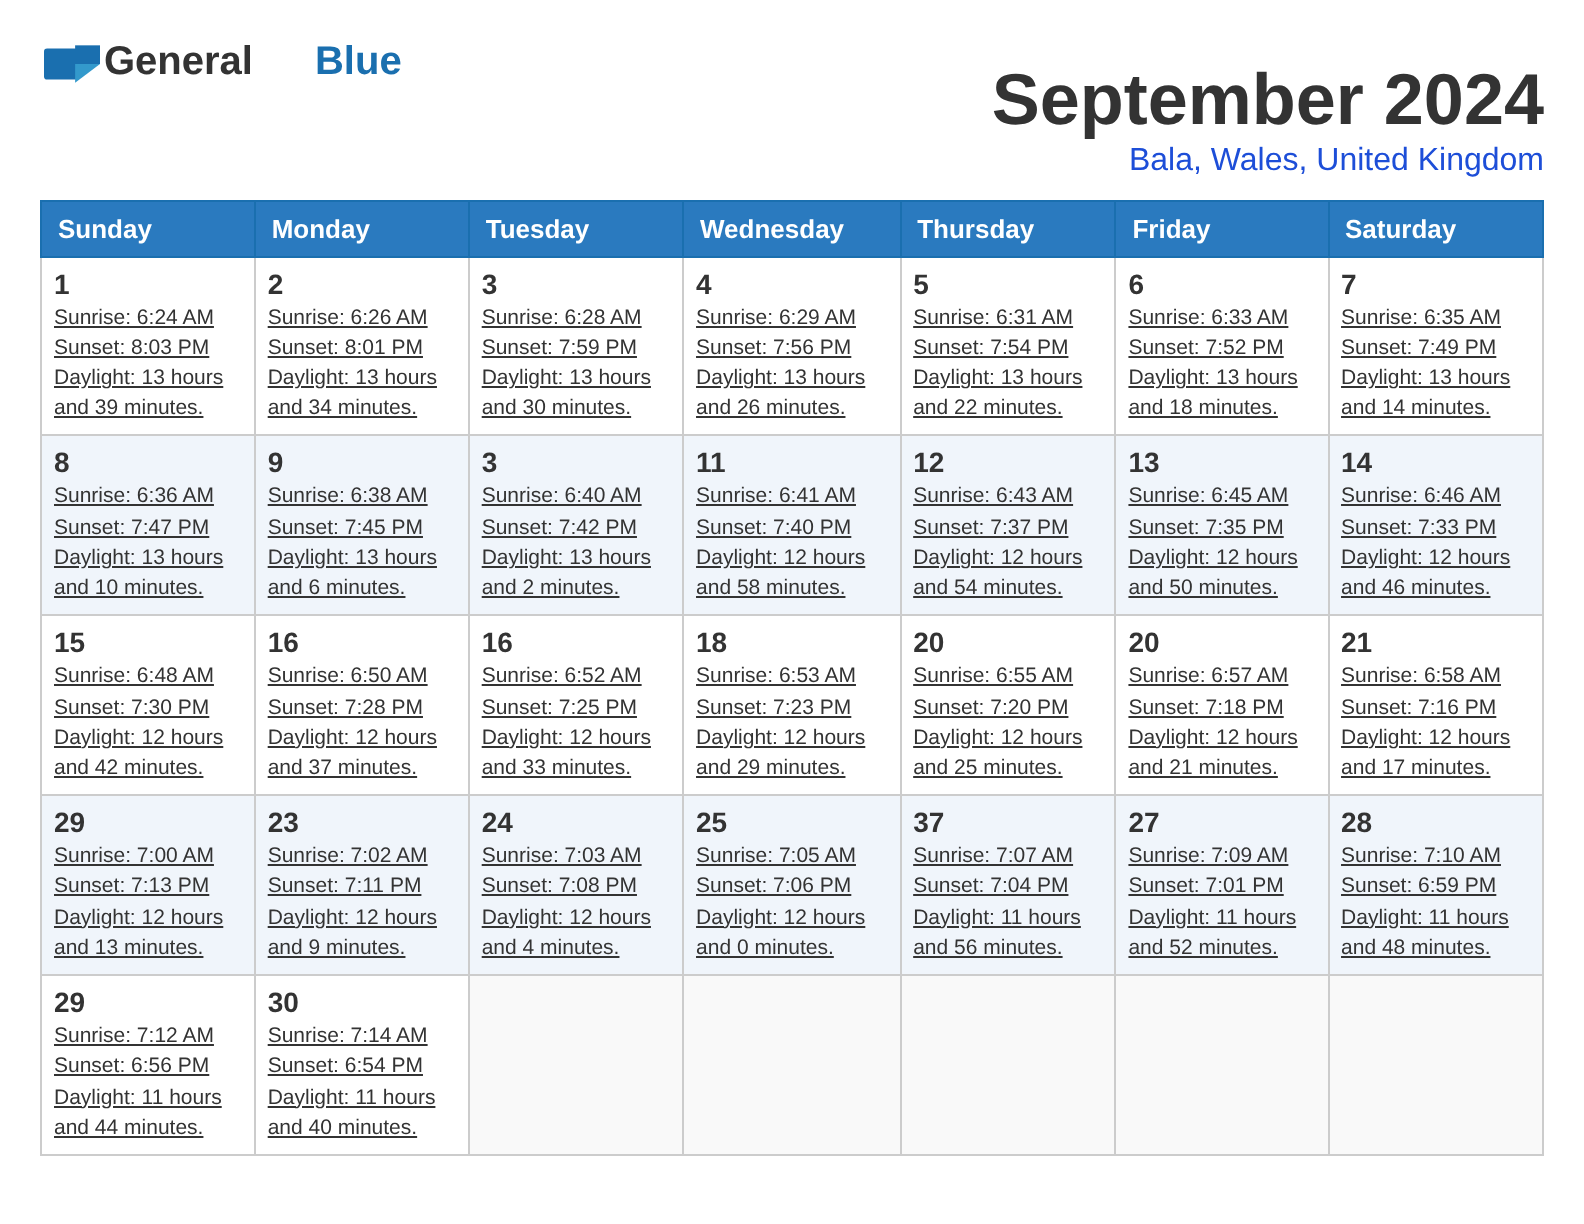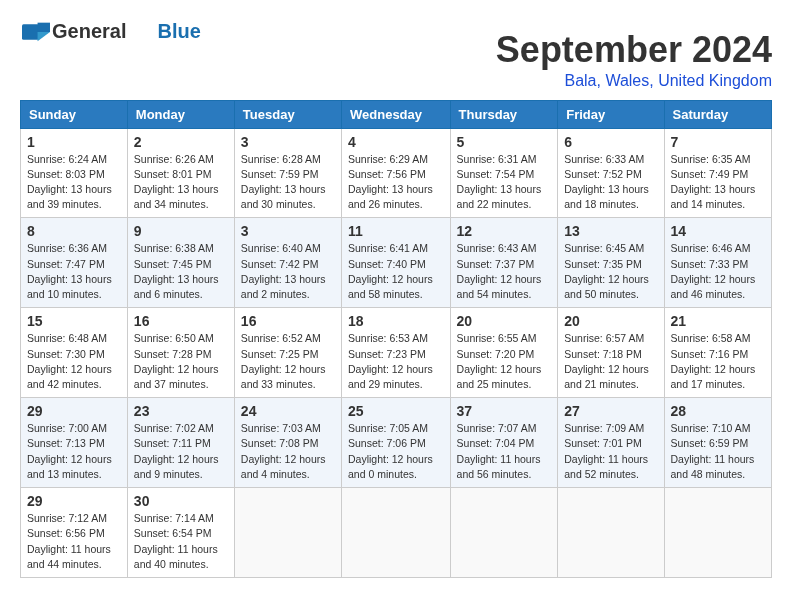--- a/index.html
+++ b/index.html
@@ -87,20 +87,21 @@
       font-size: 14px;
       font-weight: bold;
       color: #333;
       display: block;
       margin-bottom: 2px;
     }
     .day-info {
       font-size: 10.5px;
       color: #333;
       line-height: 1.45;
+      text-decoration: underline;
     }
     .empty-cell {
       background: #f9f9f9 !important;
     }
   </style>
 </head>
 <body>
 
 <div class="header">
   <div class="logo">

